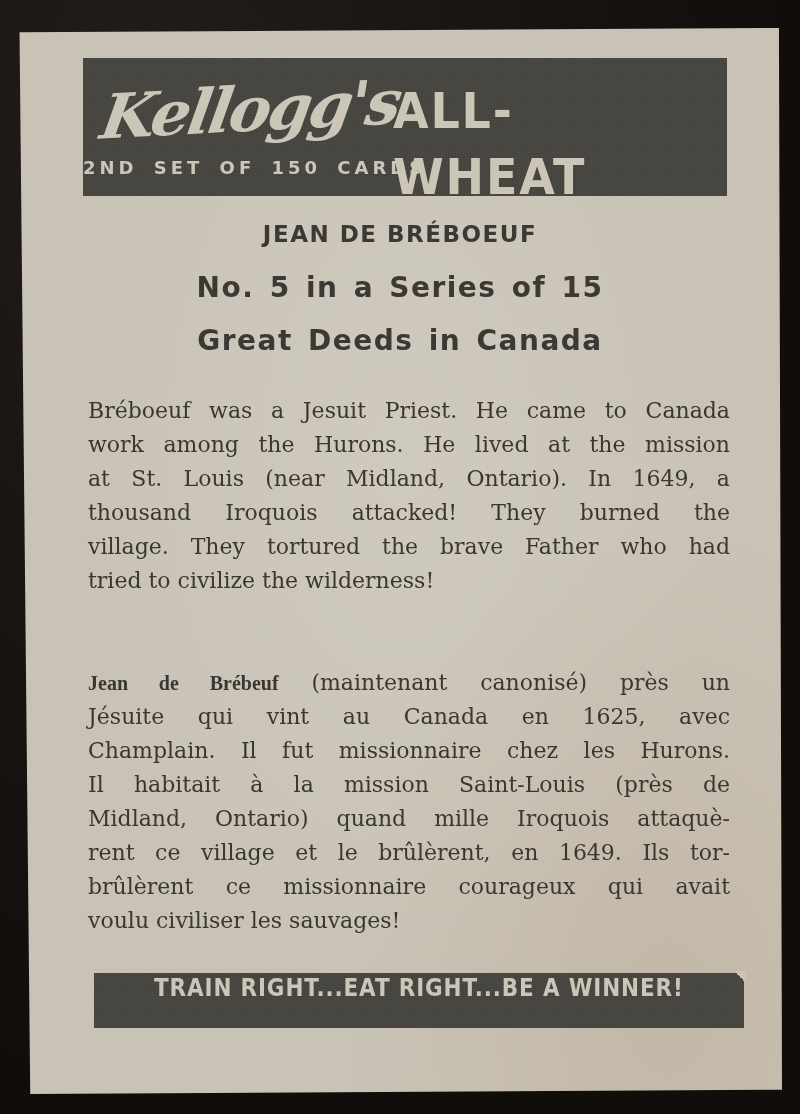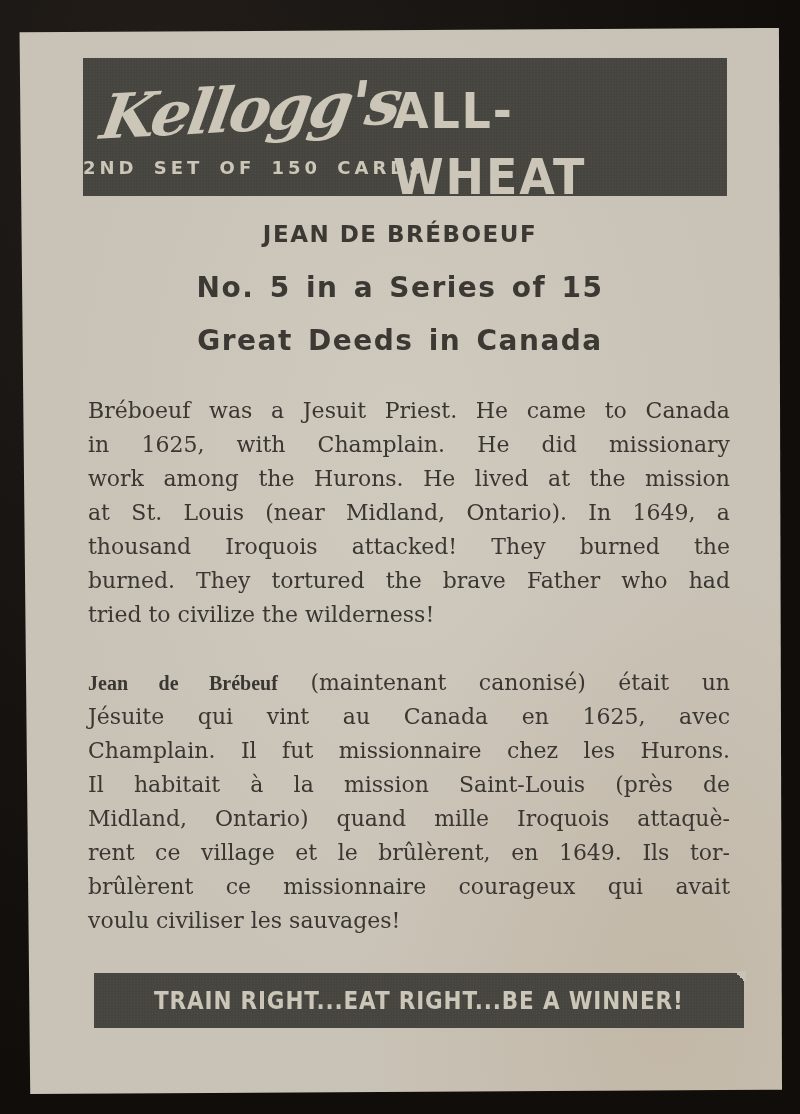--- a/index.html
+++ b/index.html
@@ -155,21 +155,21 @@
       position: absolute;
       left: 76px;
       top: 945px;
       width: 650px;
       height: 55px;
       background: #46453f;
       background-image:
         radial-gradient(rgba(255,255,255,0.05) 1px, transparent 1px);
       background-size: 3px 3px;
       display: flex;
-      align-items: center;
+      align-items: flex-start;
       justify-content: center;
     }
     .bottom-banner .slogan {
       font-family: "DejaVu Sans", sans-serif;
       font-weight: bold;
       font-size: 25px;
       letter-spacing: 1px;
       color: #ccc6b8;
       transform: scaleX(0.86);
       white-space: nowrap;
@@ -199,30 +199,29 @@
   </div>
 
   <div class="headings">
     <div class="heading-name">JEAN DE BRÉBOEUF</div>
     <div class="heading-line">No. 5 in a Series of 15</div>
     <div class="heading-line">Great Deeds in Canada</div>
   </div>
 
   <div class="text-block english">
     <span class="text-line">Bréboeuf was a Jesuit Priest.  He came to Canada</span>
-    <span class="text-line">in 1625, with Champlain.  He did missionary</span>
     <span class="text-line">work among the Hurons.  He lived at the mission</span>
     <span class="text-line">at St. Louis (near Midland, Ontario).  In 1649, a</span>
     <span class="text-line">thousand Iroquois attacked!  They burned the</span>
-    <span class="text-line">burned.  They tortured the brave Father who had</span>
+    <span class="text-line">village.  They tortured the brave Father who had</span>
     <span class="text-line last">tried to civilize the wilderness!</span>
   </div>
 
   <div class="text-block french">
-    <span class="text-line"><span class="lead-bold">Jean de Brébeuf</span><span> (maintenant canonisé) était un</span></span>
+    <span class="text-line"><span class="lead-bold">Jean de Brébeuf</span><span> (maintenant canonisé) près un</span></span>
     <span class="text-line">Jésuite qui vint au  Canada  en  1625,  avec</span>
     <span class="text-line">Champlain.  Il fut missionnaire chez les Hurons.</span>
     <span class="text-line">Il habitait à la mission Saint-Louis (près de</span>
     <span class="text-line">Midland, Ontario) quand mille Iroquois attaquè-</span>
     <span class="text-line">rent ce village et le brûlèrent, en 1649.  Ils tor-</span>
     <span class="text-line">brûlèrent ce missionnaire courageux qui avait</span>
     <span class="text-line last">voulu civiliser les sauvages!</span>
   </div>
 
   <div class="bottom-banner">

